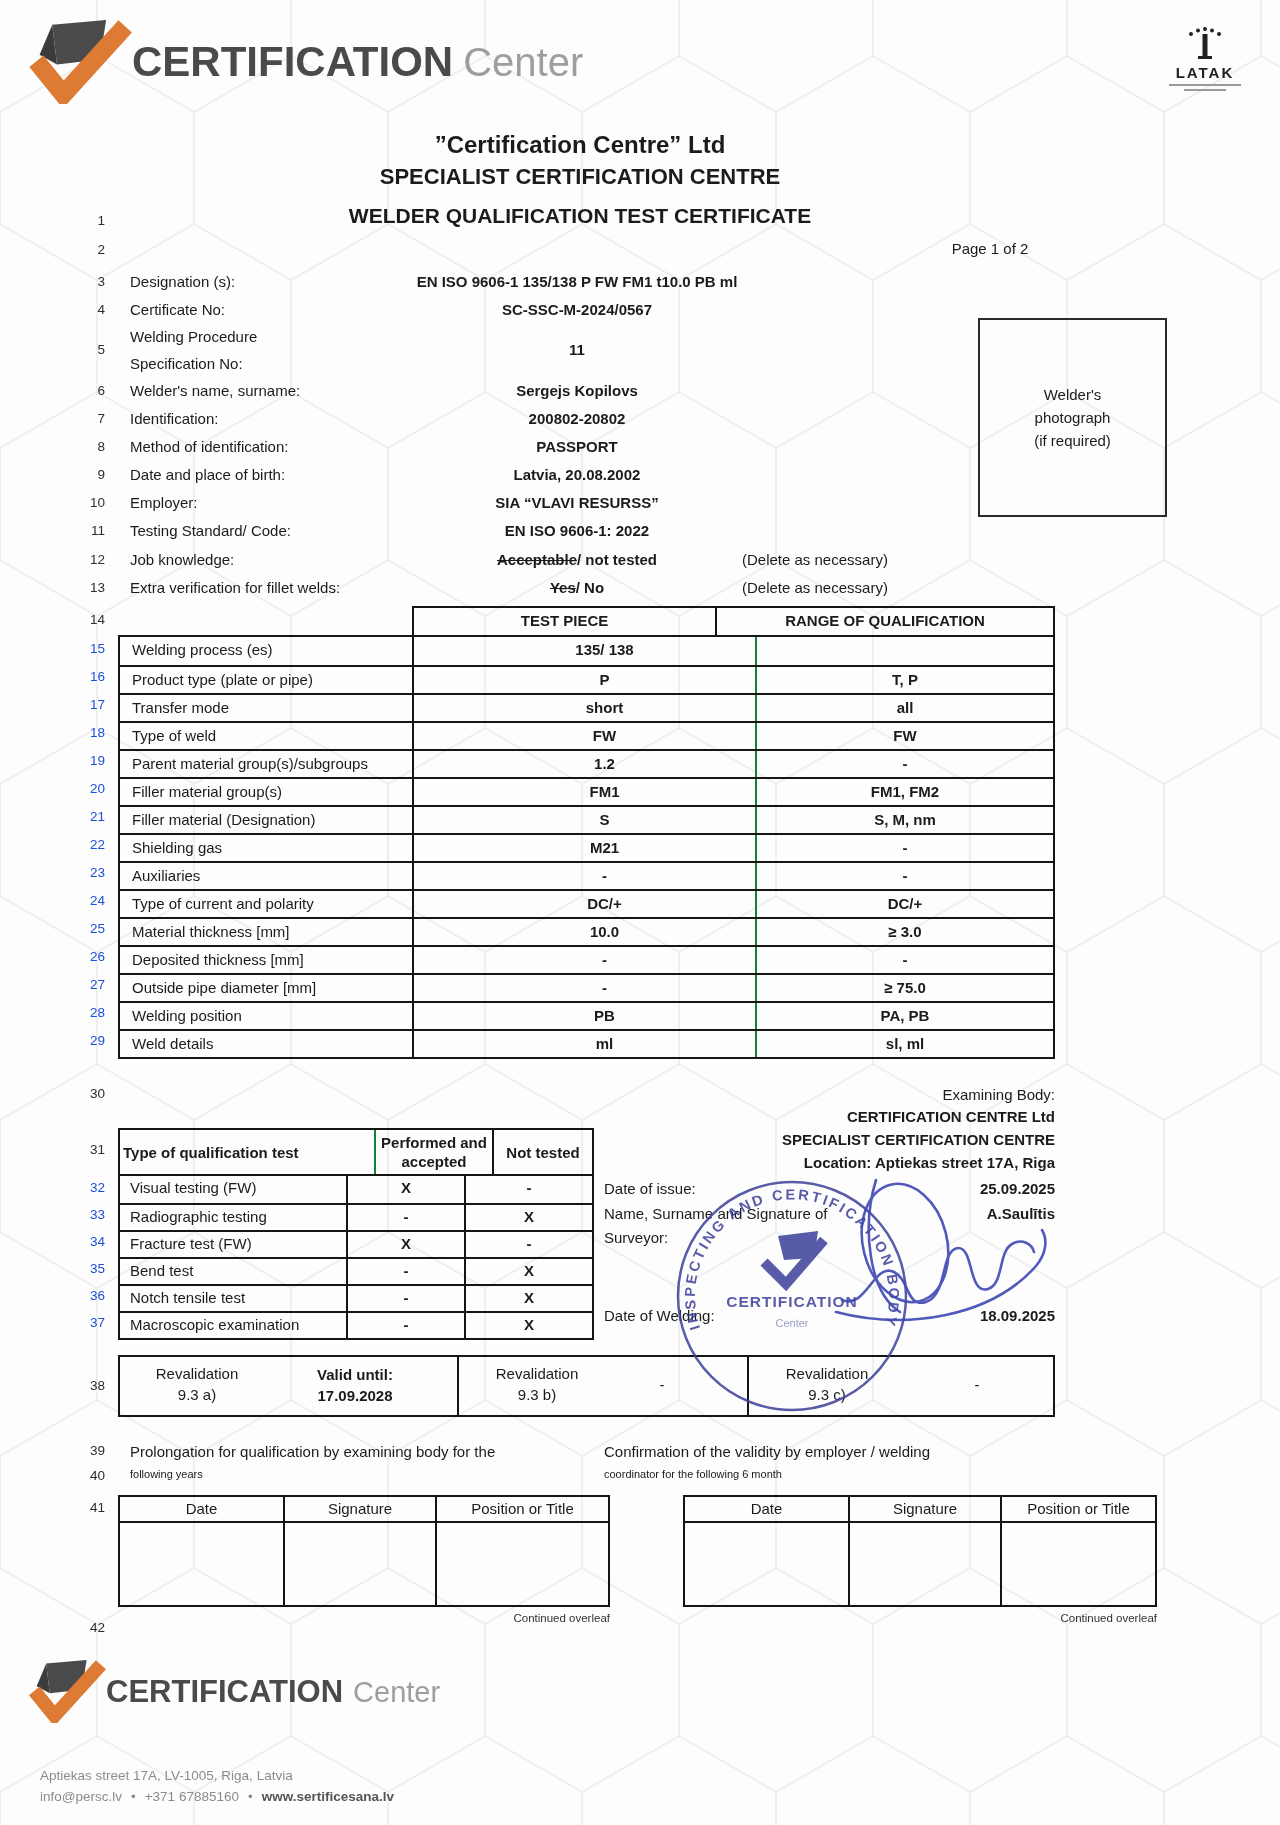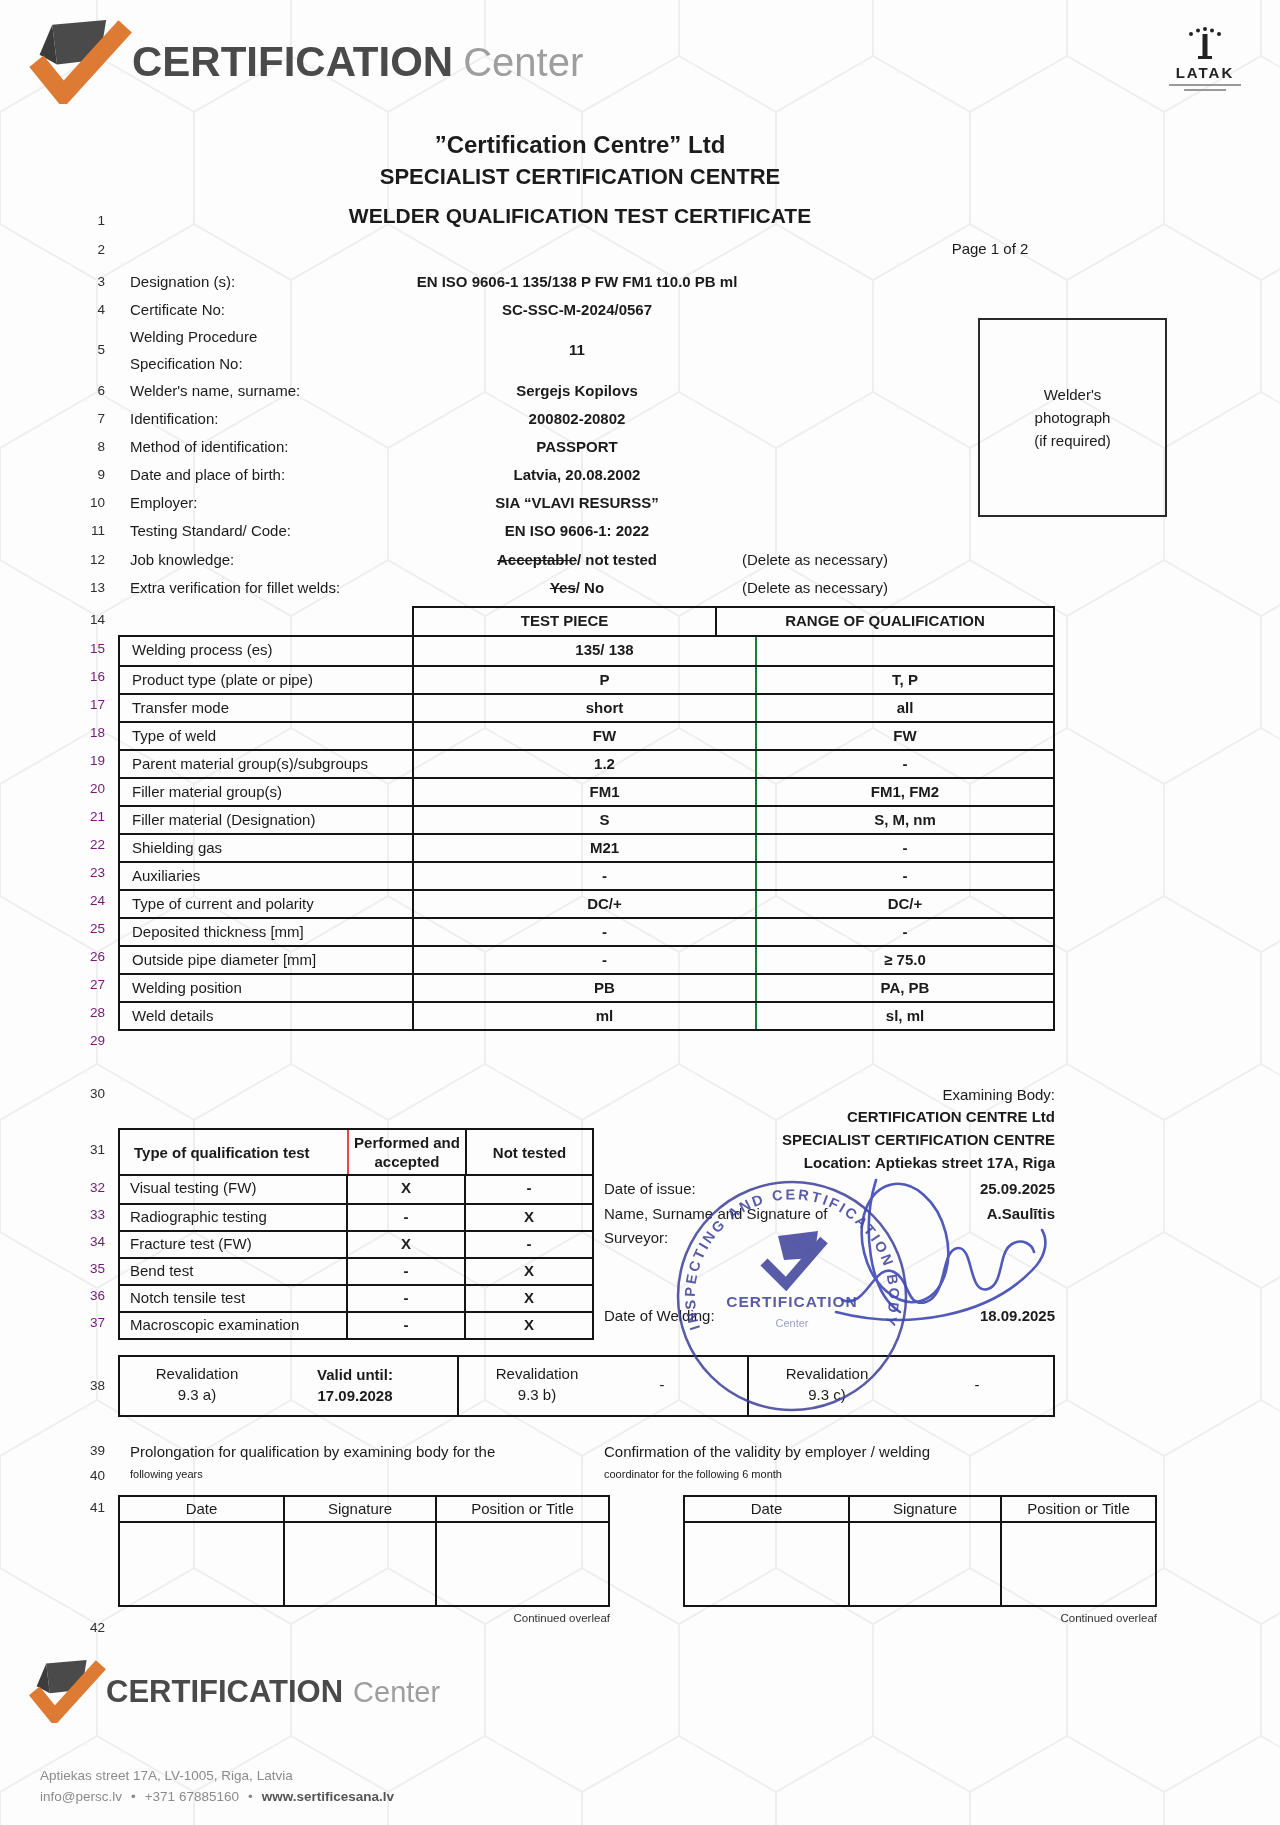--- a/index.html
+++ b/index.html
@@ -44,30 +44,30 @@
            display:flex;box-sizing:border-box;}
   .mt-head div{font-weight:700;text-align:center;line-height:26px;}
   .mt-h2{width:303px;border-right:2px solid #151515;box-sizing:border-box;}
   .mt-h3{flex:1;}
   .mt-body{border:2px solid #151515;box-sizing:border-box;}
   .mt-row{display:flex;height:28px;border-top:2px solid #151515;box-sizing:border-box;line-height:25px;}
   .mt-row:first-child{border-top:none;}
   .mt-c1{width:294px;padding-left:12px;box-sizing:border-box;border-right:2px solid #151515;white-space:nowrap;}
   .mt-c2{width:303px;text-align:center;font-weight:700;border-right:2px solid #15803d;box-sizing:border-box;margin-left:40px;}
   .mt-c3{flex:1;text-align:center;font-weight:700;}
-  .gutter{position:absolute;left:78px;width:27px;text-align:right;font-size:13.5px;color:#701a75;}
+  .gutter{position:absolute;left:78px;width:27px;text-align:right;font-size:13.5px;color:#1d4ed8;}
   .gutter div{height:28px;line-height:28px;}
   .gutter.qg div{height:27px;line-height:27px;}
   
   .exb{position:absolute;left:655px;width:400px;text-align:right;font-size:15px;white-space:nowrap;}
   
   .qtable{position:absolute;left:118px;top:1128px;width:476px;font-size:15px;}
   .qt-head{display:flex;height:46px;border:2px solid #151515;border-bottom:none;box-sizing:border-box;}
   .qt-head div{font-weight:700;display:flex;align-items:center;justify-content:center;text-align:center;line-height:19px;}
-  .qt-hc1{width:229px;justify-content:flex-start !important;padding-left:14px;box-sizing:border-box;border-right:2px solid #ef4444;}
+  .qt-hc1{width:256px;justify-content:flex-start !important;padding-left:3px;box-sizing:border-box;border-right:2px solid #15803d;}
   .qt-hc2{width:118px;border-right:2px solid #151515;box-sizing:border-box;}
   .qt-hc3{flex:1;}
   .qt-body{border:2px solid #151515;box-sizing:border-box;}
   .qt-row{display:flex;height:27px;border-top:2px solid #151515;box-sizing:border-box;line-height:24px;}
   .qt-row:first-child{border-top:none;}
   .qt-c1{width:228px;padding-left:10px;box-sizing:border-box;border-right:2px solid #151515;white-space:nowrap;}
   .qt-c2{width:118px;text-align:center;font-weight:700;border-right:2px solid #151515;box-sizing:border-box;}
   .qt-c3{flex:1;text-align:center;font-weight:700;}
   
   .ilabel{position:absolute;left:604px;font-size:15px;white-space:nowrap;}
@@ -253,20 +253,25 @@
         </div>
       <div class="mt-row">
           <div class="mt-c1">Auxiliaries</div>
           <div class="mt-c2">-</div>
           <div class="mt-c3">-</div>
         </div>
       <div class="mt-row">
           <div class="mt-c1">Type of current and polarity</div>
           <div class="mt-c2">DC/+</div>
           <div class="mt-c3">DC/+</div>
+        </div>
+      <div class="mt-row">
+          <div class="mt-c1">Material thickness [mm]</div>
+          <div class="mt-c2">10.0</div>
+          <div class="mt-c3">≥ 3.0</div>
         </div>
       <div class="mt-row">
           <div class="mt-c1">Deposited thickness [mm]</div>
           <div class="mt-c2">-</div>
           <div class="mt-c3">-</div>
         </div>
       <div class="mt-row">
           <div class="mt-c1">Outside pipe diameter [mm]</div>
           <div class="mt-c2">-</div>
           <div class="mt-c3">≥ 75.0</div>

